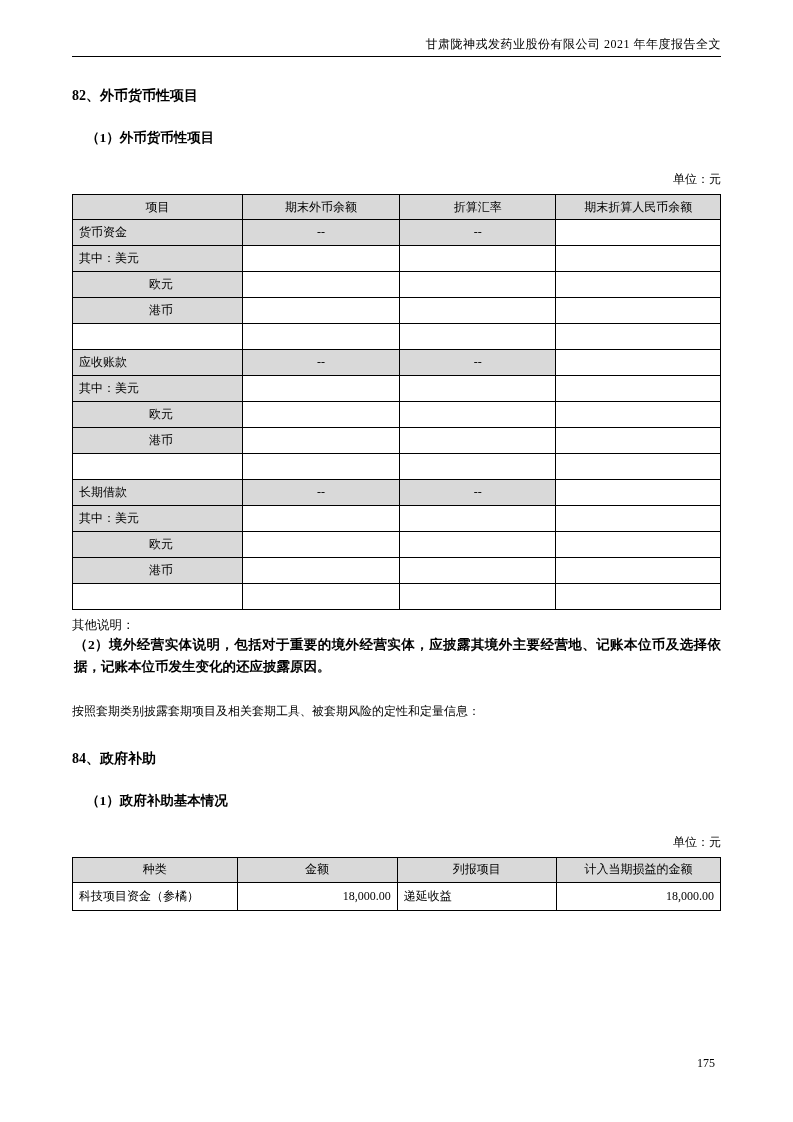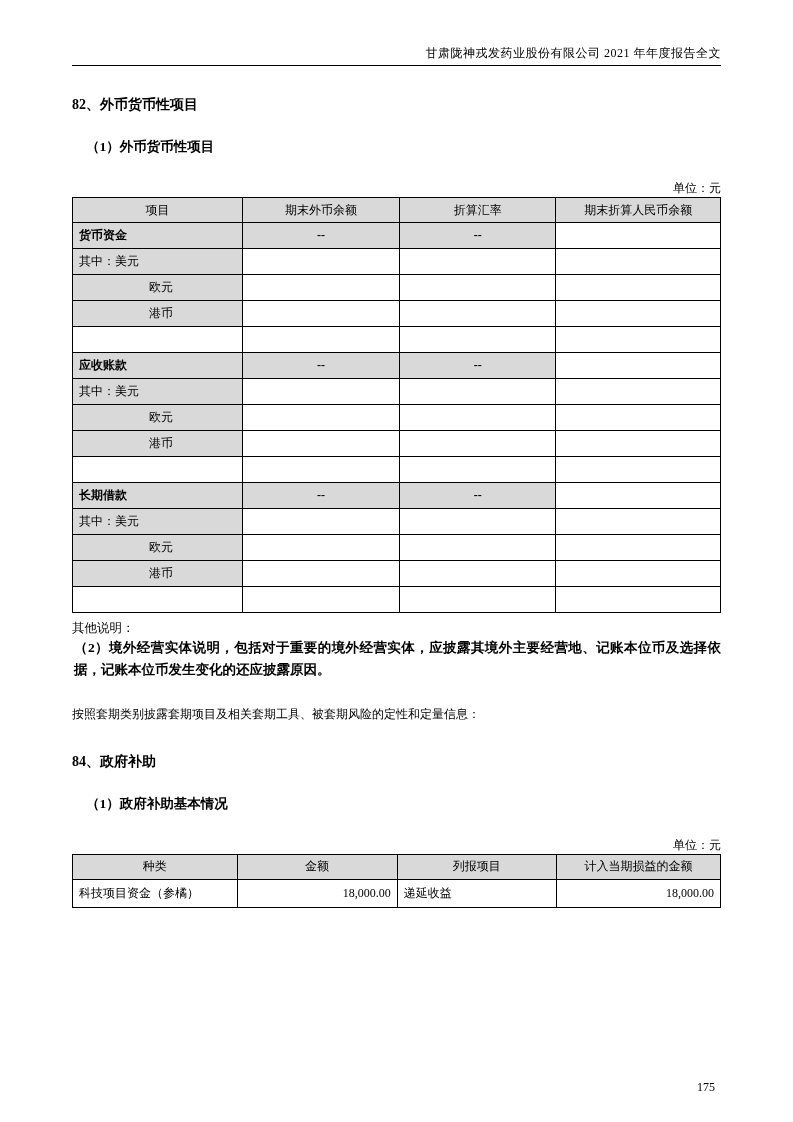--- a/index.html
+++ b/index.html
@@ -9,21 +9,21 @@
     width: 793px;
     height: 1122px;
     background: #ffffff;
     font-family: "Liberation Serif", "DejaVu Serif", serif;
     color: #000000;
     overflow: hidden;
   }
   .margins { padding: 0 72px; }
 
   .header-title {
-    padding-top: 45px;
+    padding-top: 36px;
     padding-bottom: 3px;
     text-align: right;
     font-size: 12px;
     border-bottom: 1px solid #000;
     letter-spacing: 0.5px;
   }
 
   .h-main {
     margin: 30px 0 0 0;
     font-size: 14px;
@@ -37,20 +37,21 @@
   }
   .unit-label {
     margin-top: 24px;
     text-align: right;
     font-size: 12px;
   }
 
   table {
     border-collapse: collapse;
     width: 100%;
+    margin-top: 6px;
     font-size: 12px;
     table-layout: fixed;
   }
   td, th {
     border: 1px solid #000;
     height: 26px;
     padding: 2px 6px;
     vertical-align: middle;
     overflow: hidden;
     white-space: nowrap;
@@ -61,21 +62,21 @@
     text-align: center;
     height: 25px;
   }
 
   
   .t1 .c0 { text-align: left; }
   .t1 .c1, .t1 .c2 { text-align: center; }
   .t1 .c3 { text-align: left; }
   .t1 .row-group .c0,
   .t1 .row-group .c1,
-  .t1 .row-group .c2 { background: #d9d9d9; font-weight: bold; }
+  .t1 .row-group .c2 { background: #d9d9d9; }
   .t1 .row-item .c0 { background: #d9d9d9; }
   .t1 .row-item2 .c0 { background: #d9d9d9; padding-left: 76px; }
 
   
   .t2 td { height: 28px; }
   .t2 .c0 { text-align: left; }
   .t2 .c1 { text-align: right; }
   .t2 .c2 { text-align: left; }
   .t2 .c3 { text-align: right; }
 
@@ -94,21 +95,21 @@
     margin-top: 24px;
     font-size: 12.5px;
   }
   .body-text {
     margin-top: 24px;
     font-size: 12px;
   }
   .page-number {
     position: absolute;
     right: 78px;
-    bottom: 27px;
+    bottom: 51px;
     font-size: 12px;
     margin-left: 28px;
   }
 </style>
 </head>
 <body>
 
 <div class="page">
   <div class="margins">
 

